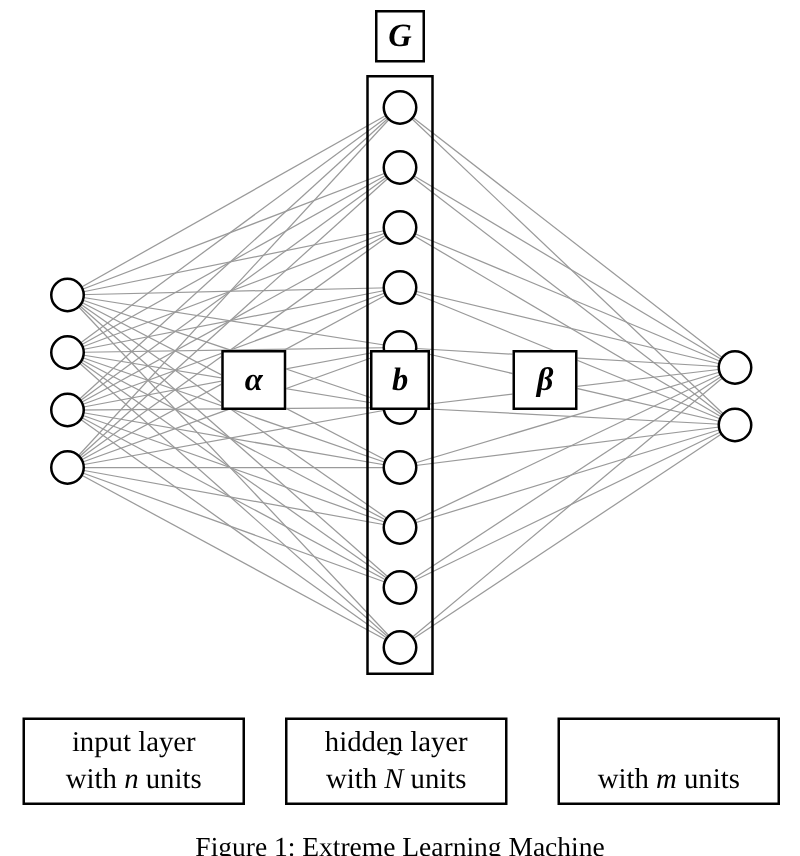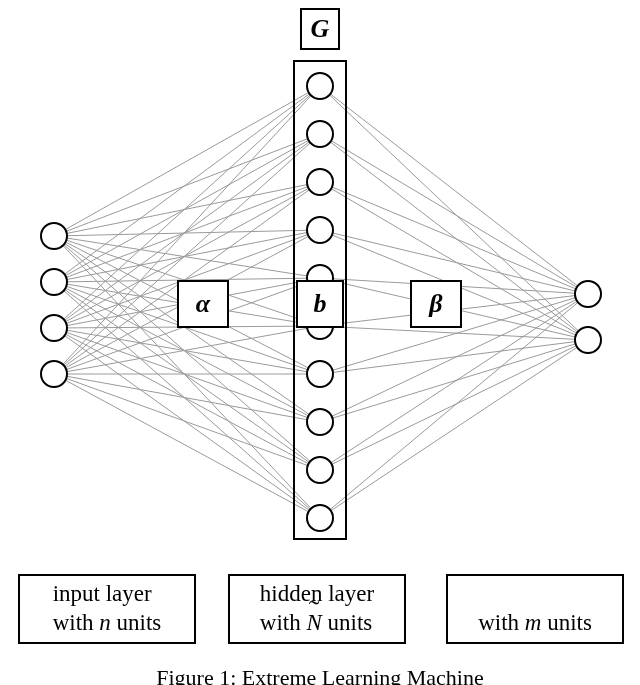--- a/index.html
+++ b/index.html
@@ -37,21 +37,21 @@
     background: #fff;
     box-sizing: border-box;
     display: flex;
     align-items: center;
     justify-content: center;
     z-index: 4;
   }
   .box.big {
     padding: 2px 6px;
     line-height: 1.25;
-    text-align: left;
+    text-align: center;
     font-size: 23px;
     font-weight: 400;
   }
   .box.small {
     font-size: 26px;
     font-weight: 700;
     font-style: italic;
   }
 
   

